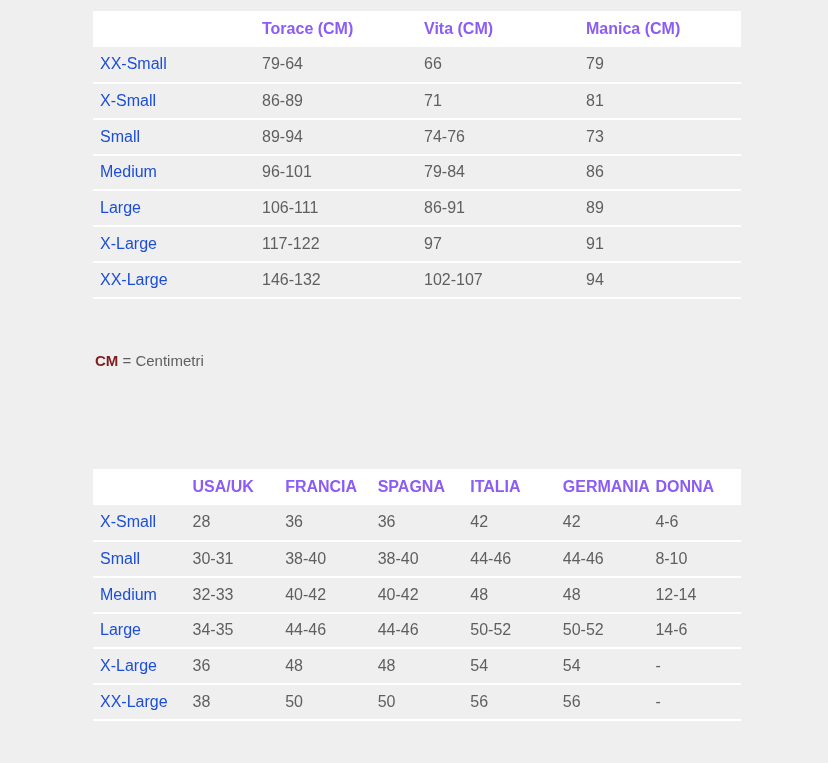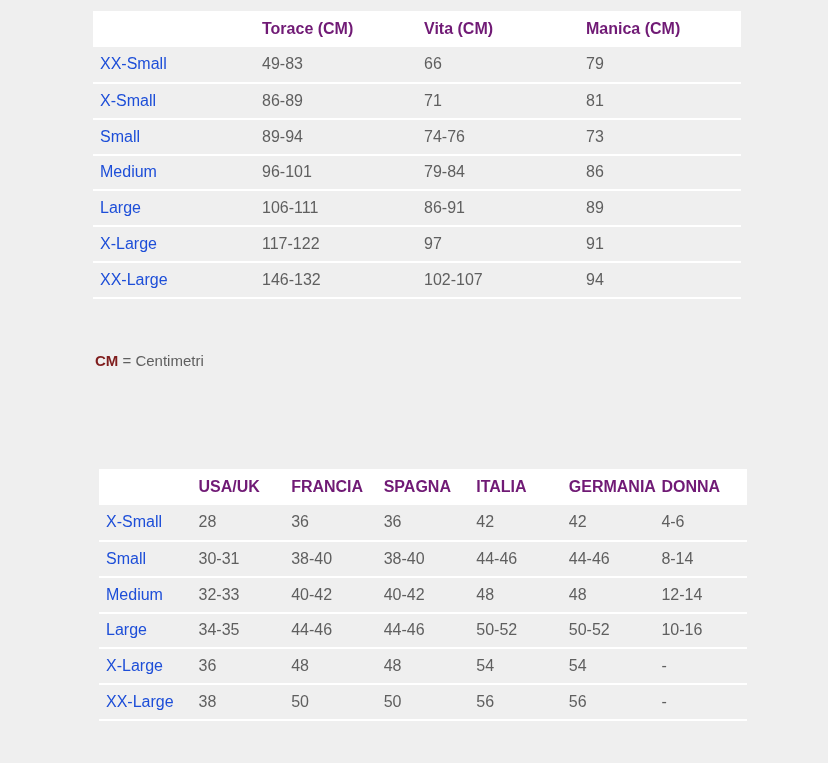--- a/index.html
+++ b/index.html
@@ -7,23 +7,23 @@
   body {
     width: 828px; height: 763px;
     background: #efefef;
     font-family: "Liberation Sans", sans-serif;
     -webkit-font-smoothing: antialiased;
     overflow: hidden;
   }
   .page { position:relative; width:828px; height:763px; }
   .tbl { position:absolute; border-collapse: collapse; width: 648px; left: 93px; table-layout: fixed; }
   #t1 { top: 11px; }
-  #t2 { top: 469px; margin-left: 6px; }
+  #t2 { top: 469px; }
   .tbl th, .tbl td { text-align:left; padding: 0 0 0 7px; font-size: 16px; box-sizing:border-box; }
-  .tbl thead th { background:#fff; color:#701a75; font-weight:700; height: 36px; vertical-align: middle; }
+  .tbl thead th { background:#fff; color:#8b5cf6; font-weight:700; height: 36px; vertical-align: middle; }
   .tbl tbody tr { background: transparent; }
   .tbl tbody th, .tbl tbody td { height: 35.85px; border-bottom: 2px solid #fff; vertical-align: middle; }
   .tbl tbody th { color:#1d4ed8; font-weight:400; }
   .tbl tbody td { color:#5f5f5f; font-weight:400; }
   .note { position:absolute; left:95px; font-size:15px; color:#5f5f5f; }
   #note1 { top: 352px; }
   #note2 { top: 738px; }
   .note b { color:#7f1d1d; font-weight:700; }
   h2.heading { position:absolute; left:95px; top:434px; margin:0; font-size:20px; font-weight:400; color:#3c3c3c; }
 </style>
@@ -36,21 +36,21 @@
         <tr>
           <th></th>
           <th>Torace (CM)</th>
           <th>Vita (CM)</th>
           <th>Manica (CM)</th>
         </tr>
       </thead>
     <tbody>
         <tr>
           <th>XX-Small</th>
-          <td>49-83</td>
+          <td>79-64</td>
           <td>66</td>
           <td>79</td>
         </tr>
         <tr>
           <th>X-Small</th>
           <td>86-89</td>
           <td>71</td>
           <td>81</td>
         </tr>
         <tr>
@@ -113,39 +113,39 @@
           <td>42</td>
           <td>4-6</td>
         </tr>
         <tr>
           <th>Small</th>
           <td>30-31</td>
           <td>38-40</td>
           <td>38-40</td>
           <td>44-46</td>
           <td>44-46</td>
-          <td>8-14</td>
+          <td>8-10</td>
         </tr>
         <tr>
           <th>Medium</th>
           <td>32-33</td>
           <td>40-42</td>
           <td>40-42</td>
           <td>48</td>
           <td>48</td>
           <td>12-14</td>
         </tr>
         <tr>
           <th>Large</th>
           <td>34-35</td>
           <td>44-46</td>
           <td>44-46</td>
           <td>50-52</td>
           <td>50-52</td>
-          <td>10-16</td>
+          <td>14-6</td>
         </tr>
         <tr>
           <th>X-Large</th>
           <td>36</td>
           <td>48</td>
           <td>48</td>
           <td>54</td>
           <td>54</td>
           <td>-</td>
         </tr>

